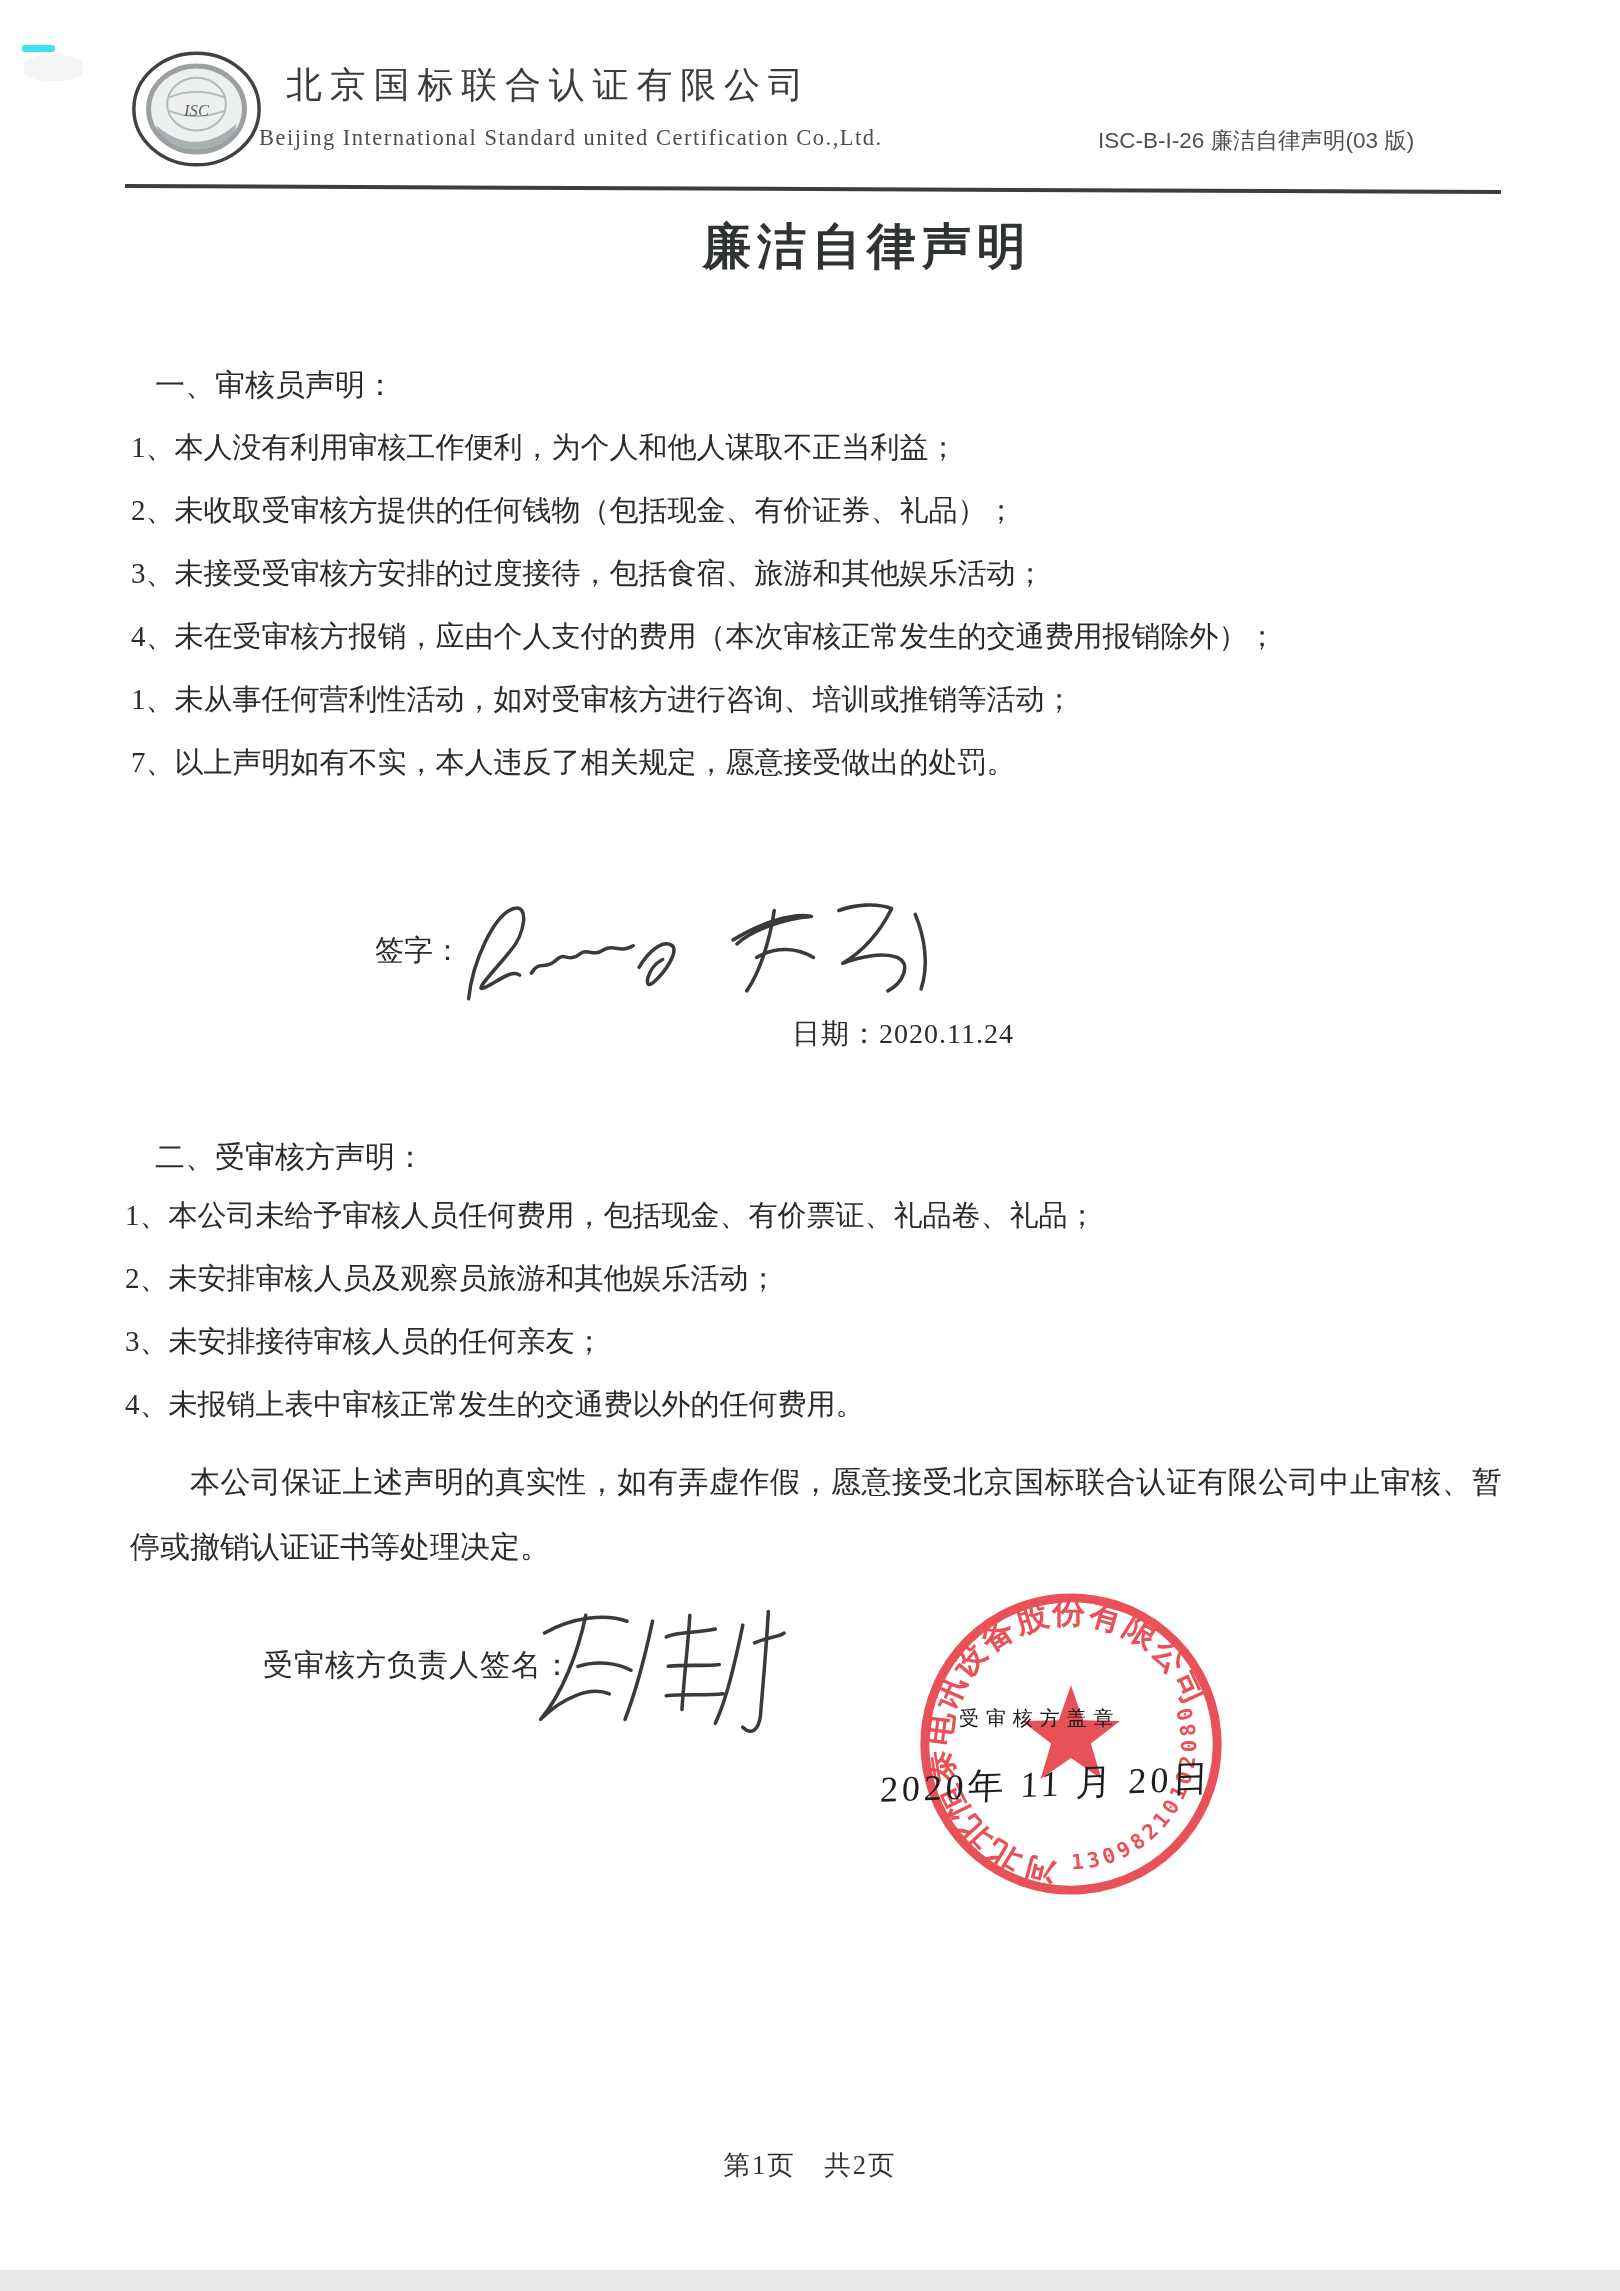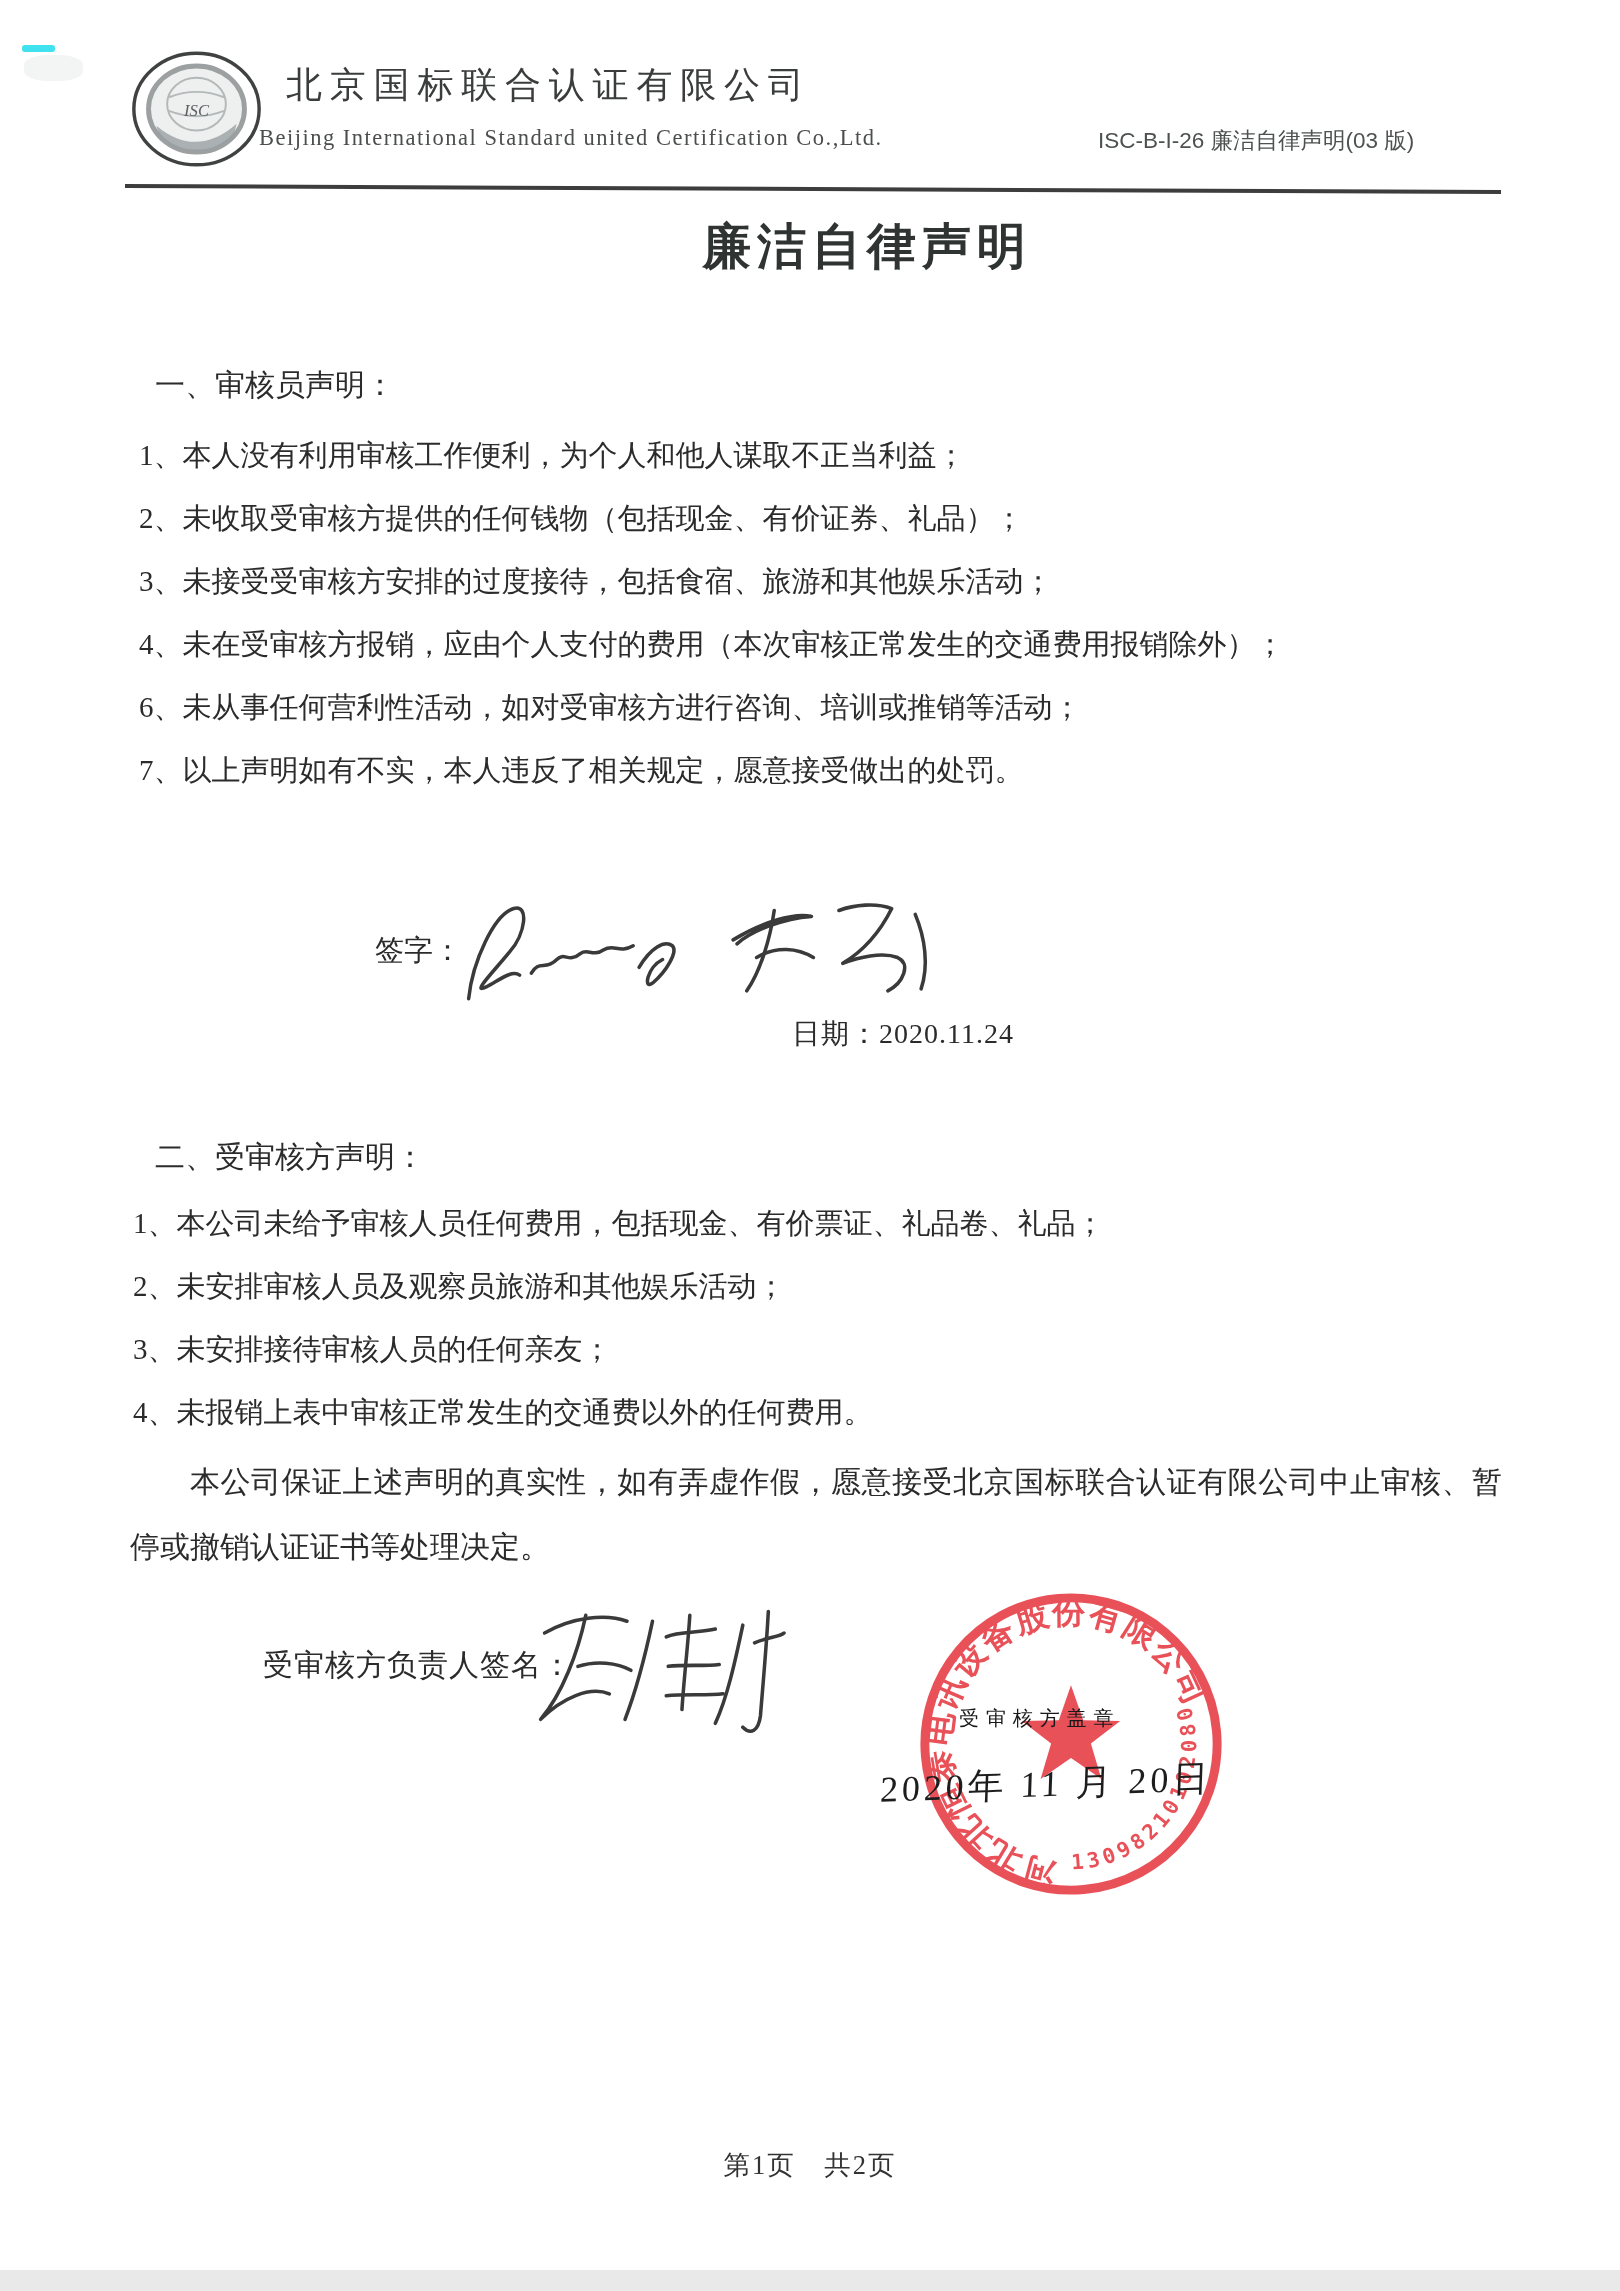--- a/index.html
+++ b/index.html
@@ -29,21 +29,21 @@
   
   .doc-title{
     left:0;top:214px;width:1620px;text-align:center;transform:translateX(57px);
     font-family:"Liberation Sans","DejaVu Sans",sans-serif;font-weight:bold;
     font-size:49px;letter-spacing:5.9px;color:#2f3432;
   }
   
   .sec-heading{font-size:30px;white-space:nowrap;}
   .s1-heading{left:155px;top:365px;}
   .s2-heading{left:155px;top:1137px;}
-  ul.decl{list-style:none;margin:8px;padding:0;}
+  ul.decl{list-style:none;margin:0;padding:0;}
   ul.decl li{height:63px;display:flex;align-items:center;font-size:29px;white-space:nowrap;}
   .s1-list{left:131px;top:416px;}
   .s2-list{left:125px;top:1184px;}
   .sign1-label{left:375px;top:931px;font-size:29px;}
   .sig1{left:439px;top:887px;width:549px;height:142px;}
   .date1{left:792px;top:1015px;font-size:28px;letter-spacing:1px;}
   .closing{
     left:130px;top:1449px;width:1372px;font-size:30px;line-height:65px;
     text-indent:2em;text-align:justify;color:#2b2b2b;
   }
@@ -87,21 +87,21 @@
   <div class="abs rule"></div>
 
   <div class="abs doc-title">廉洁自律声明</div>
 
   <div class="abs sec-heading s1-heading">一、审核员声明：</div>
   <ul class="abs decl s1-list">
     <li>1、本人没有利用审核工作便利，为个人和他人谋取不正当利益；</li>
     <li>2、未收取受审核方提供的任何钱物（包括现金、有价证券、礼品）；</li>
     <li>3、未接受受审核方安排的过度接待，包括食宿、旅游和其他娱乐活动；</li>
     <li>4、未在受审核方报销，应由个人支付的费用（本次审核正常发生的交通费用报销除外）；</li>
-    <li>6、未从事任何营利性活动，如对受审核方进行咨询、培训或推销等活动；</li>
+    <li>1、未从事任何营利性活动，如对受审核方进行咨询、培训或推销等活动；</li>
     <li>7、以上声明如有不实，本人违反了相关规定，愿意接受做出的处罚。</li>
   </ul>
 
   <div class="abs sign1-label">签字：</div>
   <svg class="abs sig1" viewBox="0 0 560 145">
     <g>
       <path class="sig-stroke" d="M30,114 C34,76 56,28 76,22 C92,17 88,48 72,66 C54,88 32,110 48,102 C60,96 74,84 82,90"></path>
       <path class="sig-stroke" d="M94,88 C102,74 108,86 120,74 C128,66 132,78 144,68 C152,62 156,72 168,64 C178,58 184,68 198,60"></path>
       <path class="sig-stroke" d="M204,82 C216,62 230,54 238,60 C244,66 232,86 218,98 C208,106 212,82 228,74"></path>
     </g>

